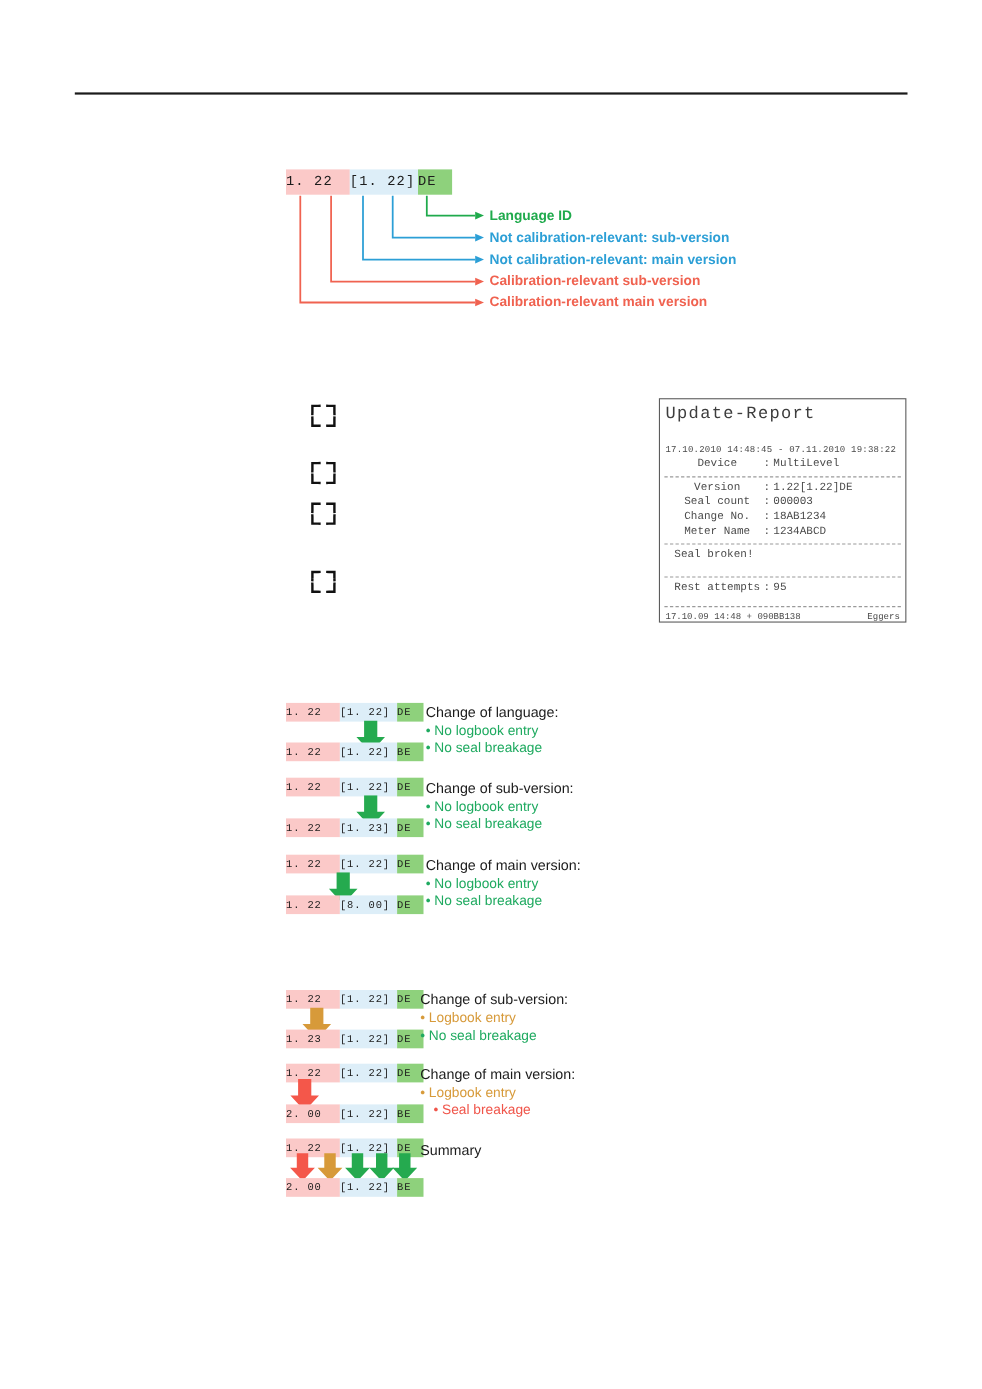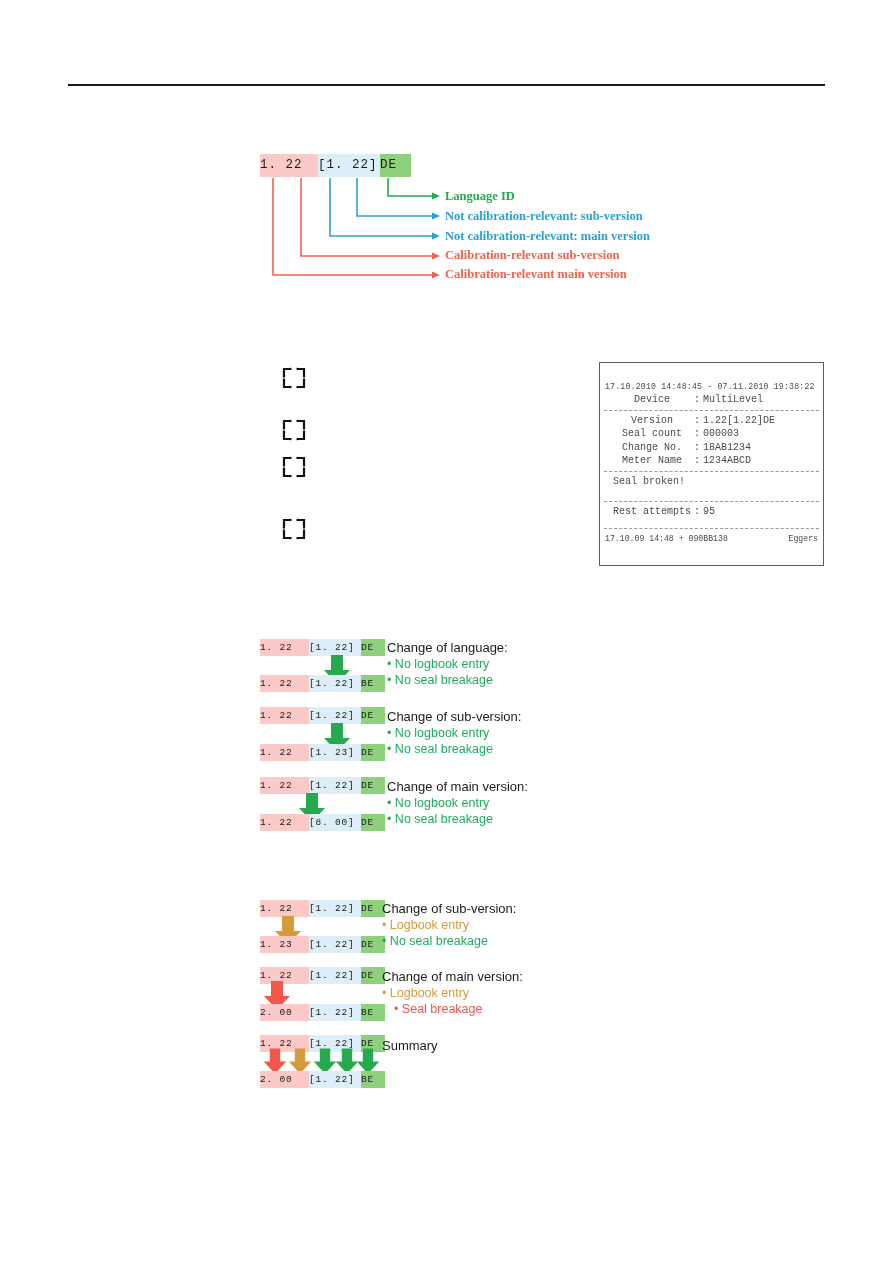--- a/index.html
+++ b/index.html
@@ -57,21 +57,21 @@
   .connectors {
     position: absolute;
     left: 0;
     top: 0;
     pointer-events: none;
   }
 
   
   .anno {
     position: absolute;
-    font-family: Liberation Serif, serif;
+    font-family: Liberation Sans, sans-serif;
     font-weight: bold;
     font-size: 12.5px;
     white-space: nowrap;
   }
   .anno-green { color: #1faa4c; }
   .anno-blue  { color: #2c9fd6; }
   .anno-red   { color: #f06250; }
 
   
   .bracket-bullet {
@@ -222,20 +222,21 @@
   <path d="M18 20 H23 V14 M18 20 l-2.5 0.1 M23 14 l0.1 -2.5" stroke="#111" stroke-width="2.2" fill="none"></path>
 </svg>
 <svg class="bracket-bullet" style="left:281px; top:518px;" viewBox="0 0 26 22">
   <path d="M8 2 H3 V8 M8 2 l2.5 -0.1 M3 8 l-0.1 2.5" stroke="#111" stroke-width="2.2" fill="none"></path>
   <path d="M18 2 H23 V8 M18 2 l-2.5 -0.1 M23 8 l0.1 2.5" stroke="#111" stroke-width="2.2" fill="none"></path>
   <path d="M8 20 H3 V14 M8 20 l2.5 0.1 M3 14 l-0.1 -2.5" stroke="#111" stroke-width="2.2" fill="none"></path>
   <path d="M18 20 H23 V14 M18 20 l-2.5 0.1 M23 14 l0.1 -2.5" stroke="#111" stroke-width="2.2" fill="none"></path>
 </svg>
 
 <div class="report">
+  <div class="report-title">Update-Report</div>
   <div class="report-line">17.10.2010 14:48:45 - 07.11.2010 19:38:22</div>
   <div class="report-kv">
     <span class="k">Device</span>
     <span class="c">:</span>
     <span>MultiLevel</span>
   </div>
   <div class="report-sep"></div>
   <div class="report-kv">
     <span class="k">Version</span>
     <span class="c">:</span>

